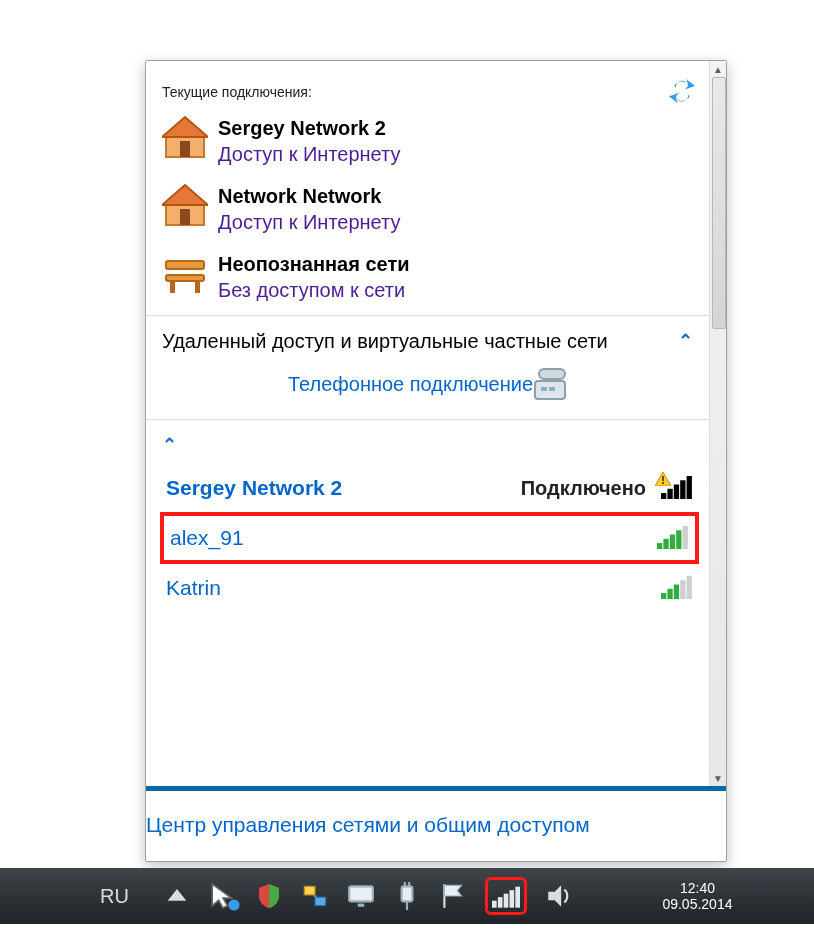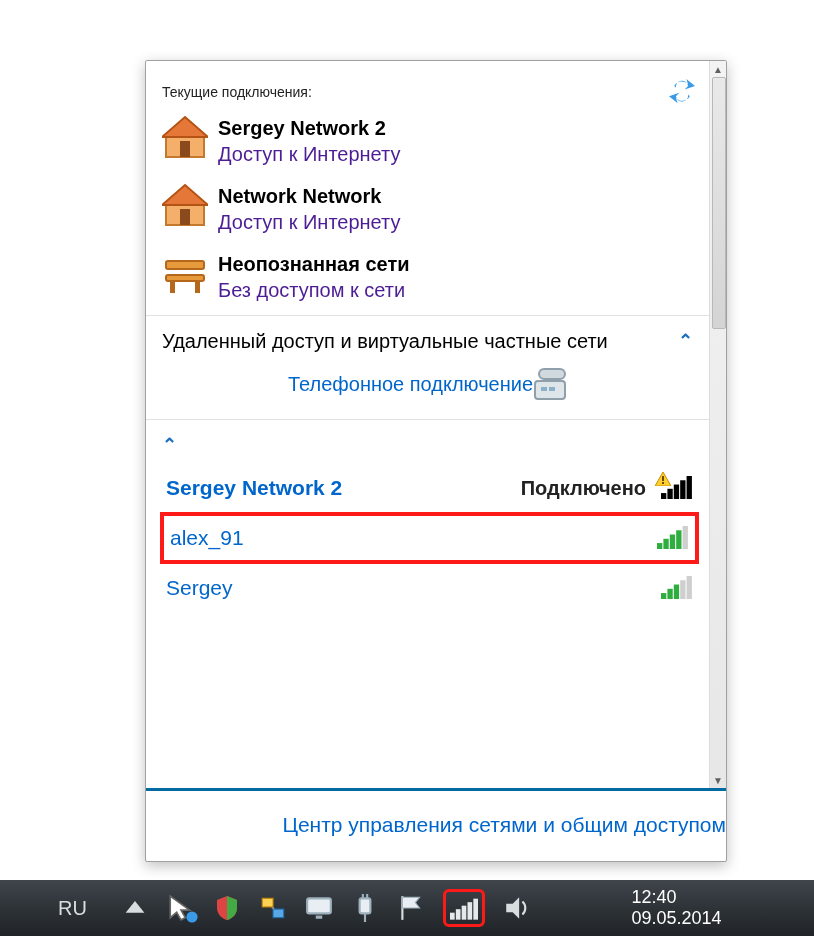--- a/index.html
+++ b/index.html
@@ -21,30 +21,30 @@
   .group-header{display:flex;justify-content:space-between;padding:14px 6px 10px 2px;font-size:20px;color:#000}
   .chev{color:#1c6fbf;font-weight:700;font-size:18px;cursor:pointer}
   .link{color:#0066cc}
   .phone-row{display:flex;align-items:center;justify-content:center;padding:4px 6px 14px 2px}
   .wifi-row{display:flex;align-items:center;justify-content:space-between;padding:10px 6px 10px 6px}
   .wifi-name{font-size:21px}
   .wifi-right{display:flex;align-items:center;gap:15px}
   .wifi-status{font-weight:700}
   .wifi-bars{width:32px;height:24px;position:relative}
   .highlight{border:4px solid #ff1a1a;border-radius:0;padding:6px 4px 6px 4px;margin:2px 0}
-  .footer{border-top:3px solid #0369a1;text-align:right;padding:22px 0 24px;font-size:21px}
+  .footer{border-top:5px solid #0369a1;text-align:left;padding:22px 0 24px;font-size:21px}
   .footer span{color:#0066cc}
   
-  .taskbar{position:absolute;left:0;bottom:4px;width:814px;height:56px;background:linear-gradient(#3f454b,#2c3136 55%,#202428);display:flex;align-items:center;color:#fff;font-size:18px;padding-left:58px;box-sizing:border-box}
+  .taskbar{position:absolute;left:0;bottom:16px;width:814px;height:56px;background:linear-gradient(#3f454b,#2c3136 55%,#202428);display:flex;align-items:center;color:#fff;font-size:18px;padding-left:100px;box-sizing:border-box}
   .lang{margin-right:34px;color:#d9dde0;font-size:20px}
   .tray{display:flex;align-items:center;gap:18px}
   .tray-icon{width:28px;height:28px;display:flex;align-items:center;justify-content:center}
   .tray-icon svg{width:100%;height:100%}
   .wifi-tray-box{border:3px solid #ff1a1a;border-radius:6px;padding:2px 4px}
-  .clock{margin-left:20px;font-size:18px;line-height:1.15;color:#fff}
+  .clock{margin-left:20px;text-align:center;font-size:14px;line-height:1.15;color:#fff}
   .taskbar::after{content:"";flex:1}
   .clock-wrap{margin-right:12px}
   
   .bars rect{fill:#9ccf9c}
   .bars .dim{fill:#cfcfcf}
   .bars .on{fill:#2fae3f}
 </style>
 </head>
 <body>
 
@@ -208,21 +208,21 @@
                 <rect x="6" y="12" width="5" height="10" class="on"></rect>
               <rect x="12" y="8" width="5" height="14" class="on"></rect>
                 <rect x="18" y="4" width="5" height="18" class="on"></rect>
               <rect x="24" y="0" width="5" height="22" class="dim"></rect>
             </svg>
           </span>
         </div>
       </div>
 
       <div class="wifi-row">
-        <span class="wifi-name link">Sergey</span>
+        <span class="wifi-name link">Katrin</span>
         <span class="wifi-bars">
           <svg viewBox="0 0 30 22" class="bars">
             <rect x="0" y="16" width="5" height="6" class="on"></rect>
               <rect x="6" y="12" width="5" height="10" class="on"></rect>
             <rect x="12" y="8" width="5" height="14" class="on"></rect>
               <rect x="18" y="4" width="5" height="18" class="dim"></rect>
             <rect x="24" y="0" width="5" height="22" class="dim"></rect>
           </svg>
         </span>
       </div>

